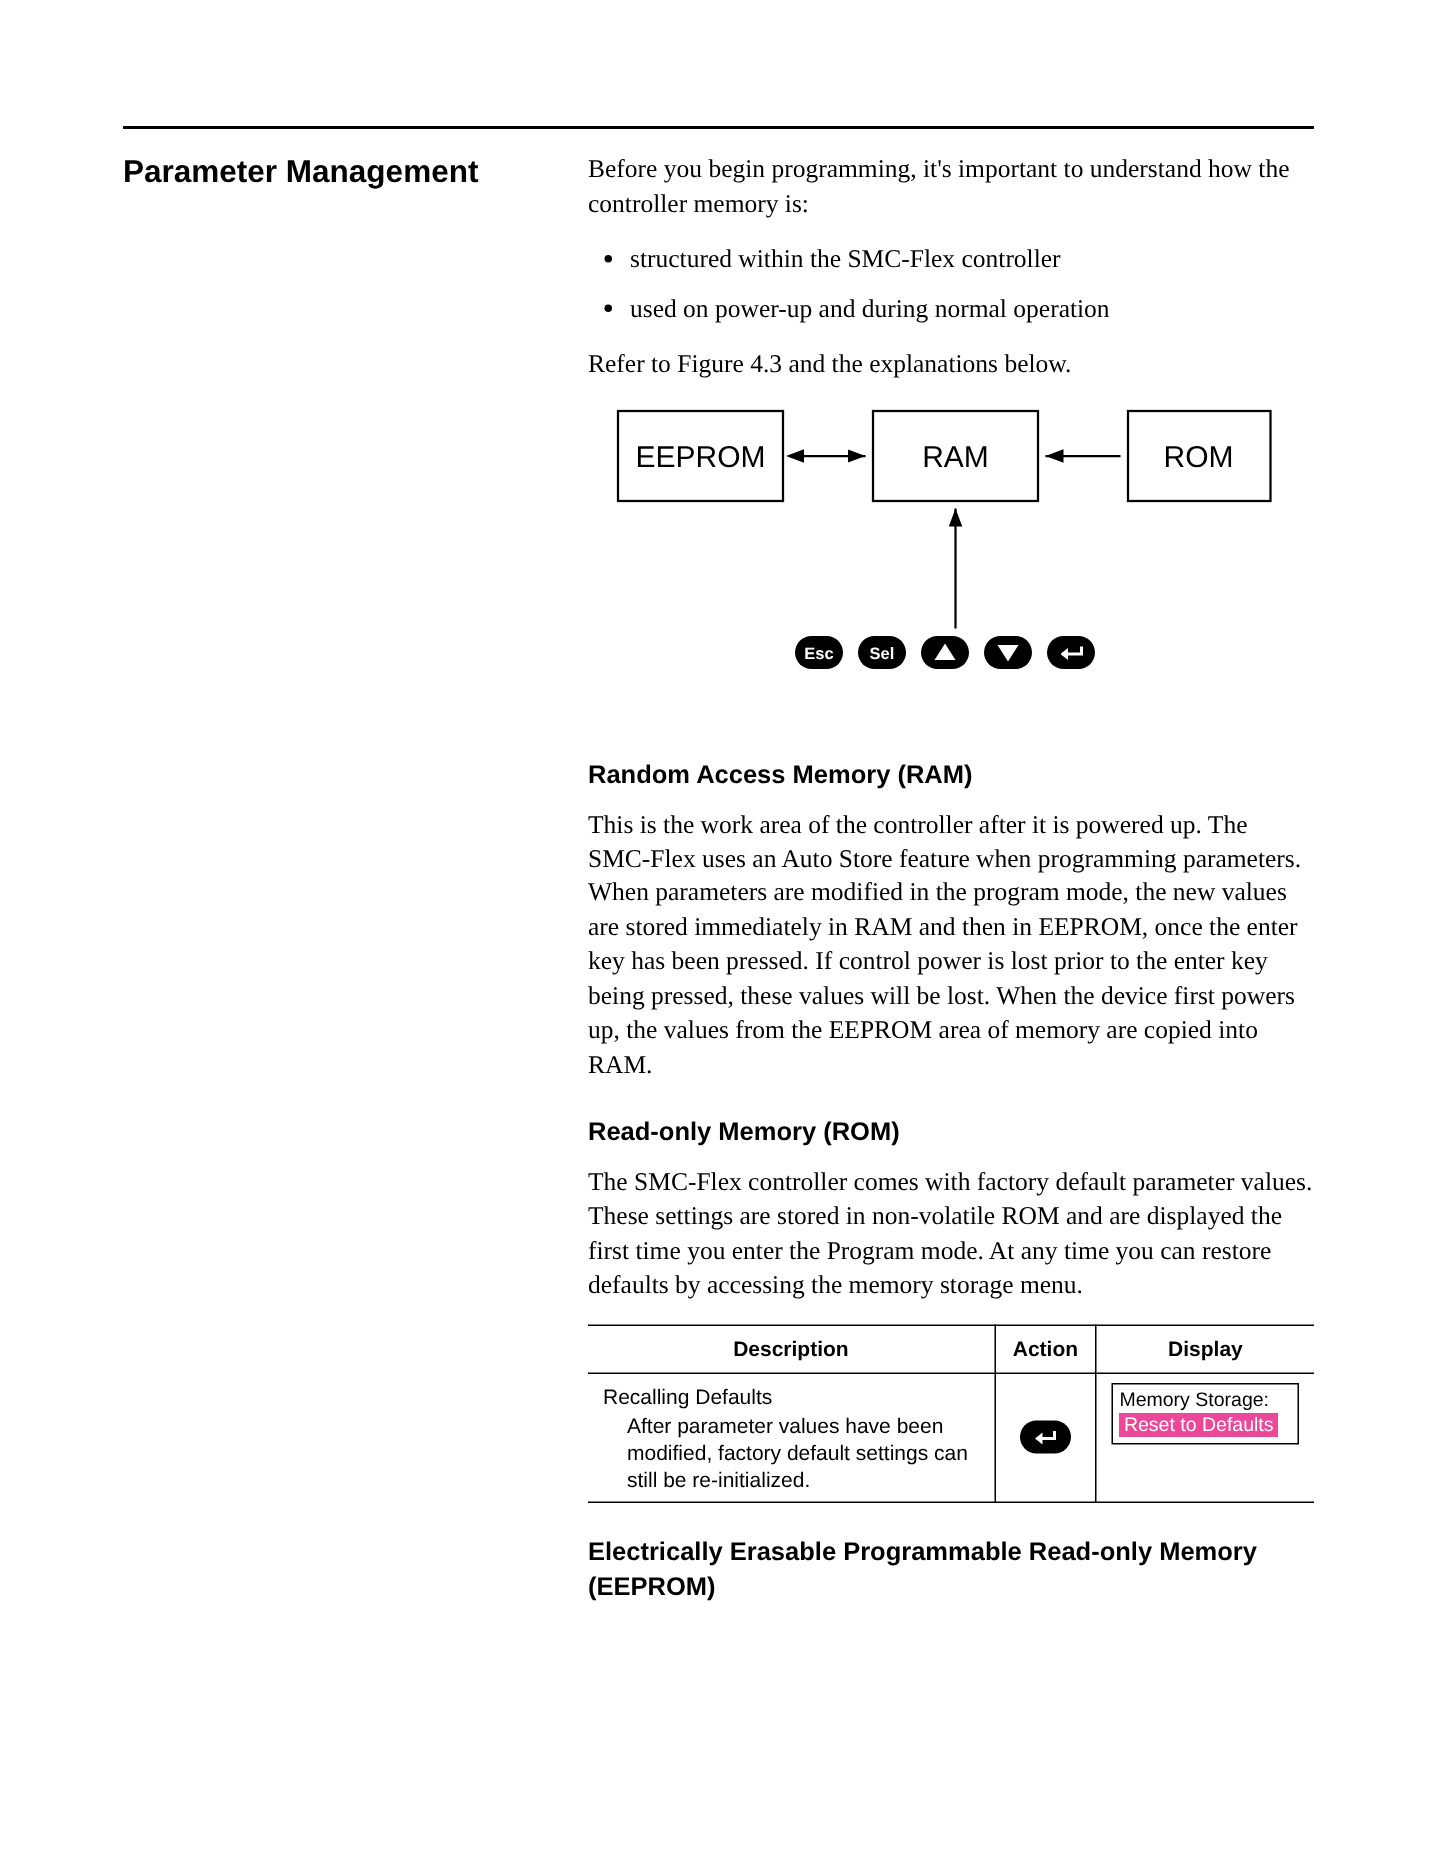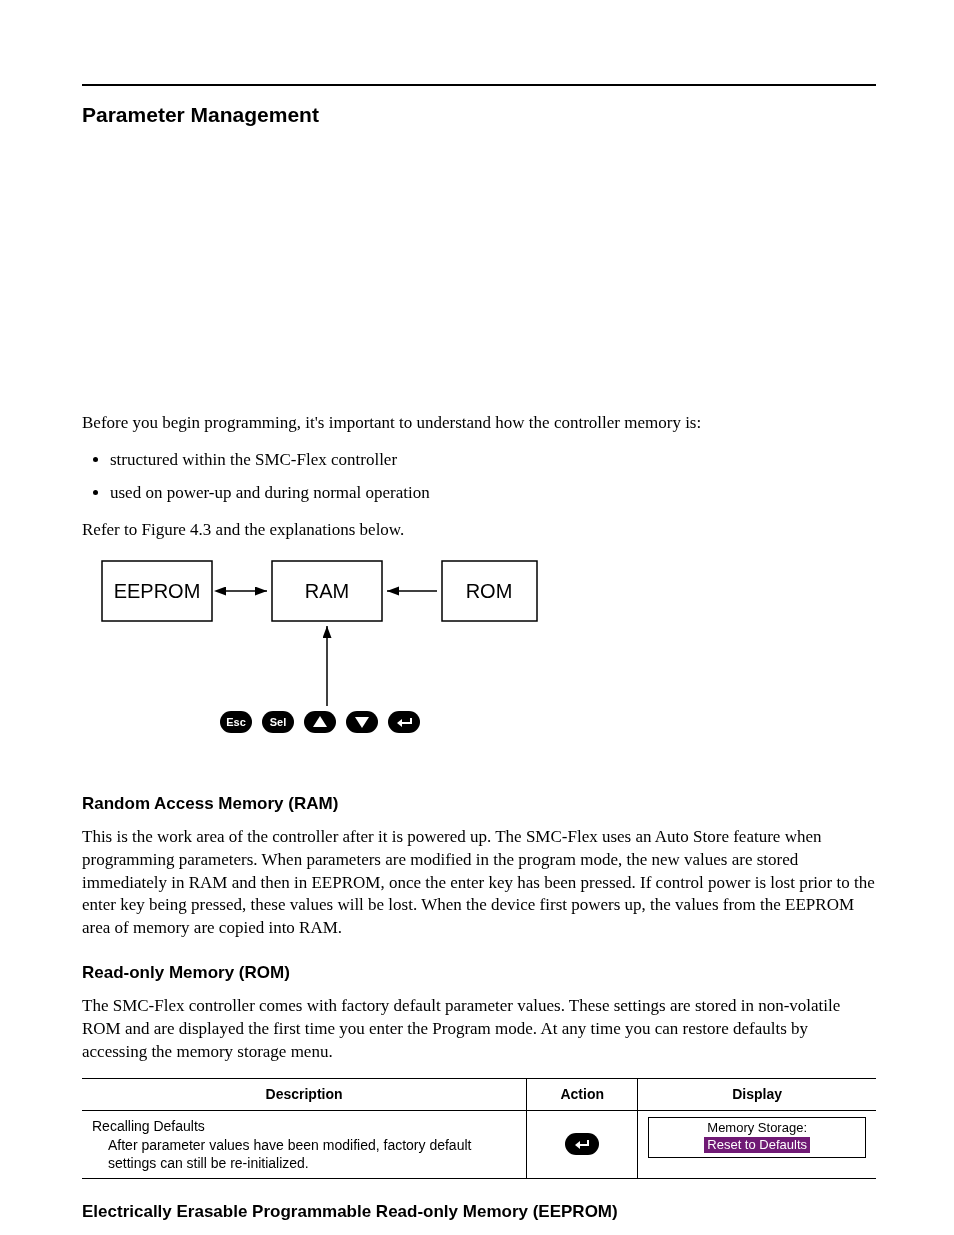--- a/index.html
+++ b/index.html
@@ -30,21 +30,20 @@
     font-weight: 400;
   }
   .thick-rule {
     border: none;
     border-top: 2px solid #000;
     margin: 0 0 16px 0;
   }
   .two-col {
     display: flex;
     align-items: flex-start;
-    flex-direction: column;
   }
   .side {
     width: 310px;
     flex: 0 0 310px;
   }
   .side h1 {
     font-family: Arial, Helvetica, sans-serif;
     font-weight: 700;
     font-size: 21px;
     margin: 0;
@@ -113,25 +112,24 @@
     width: 34px; height: 22px;
     background: #000;
     border-radius: 11px;
     color: #fff;
   }
   .display-box {
     border: 1px solid #000;
     padding: 2px 4px 4px 4px;
     font-size: 13px;
     line-height: 1.25;
-    text-align: center;
   }
   .display-box .hl {
     display: inline-block;
-    background: #701a75;
+    background: #ec4899;
     color: #fff;
     padding: 0 3px;
     margin-top: 1px;
   }
 </style>
 </head>
 <body>
 
 <div class="page">
 

